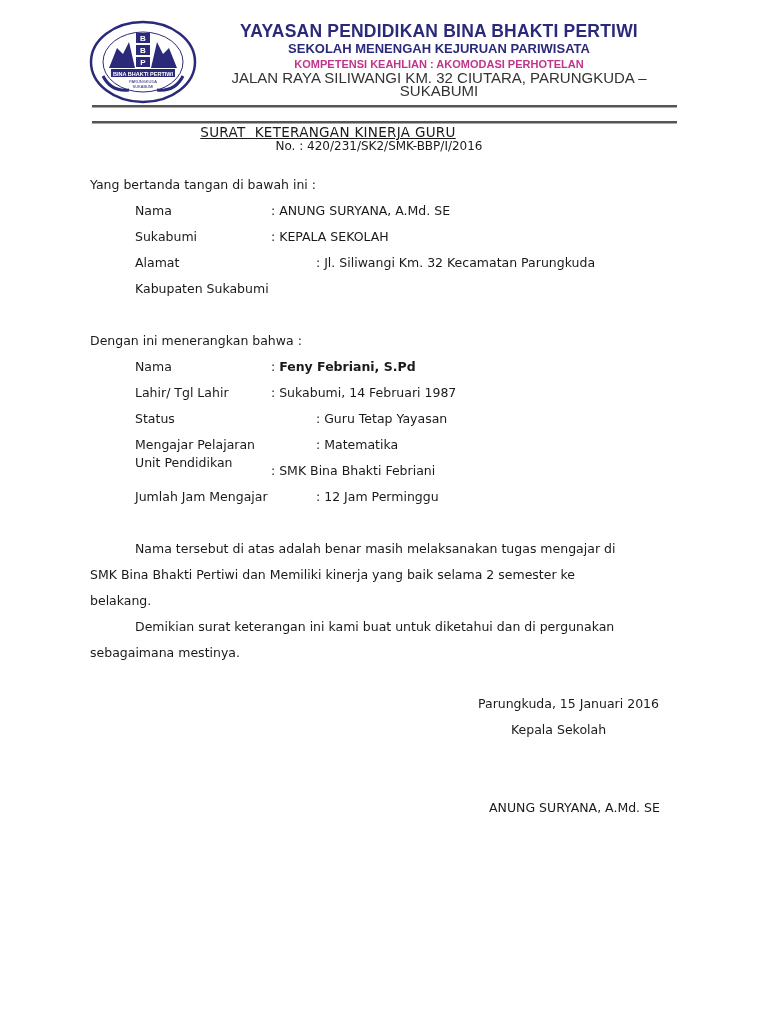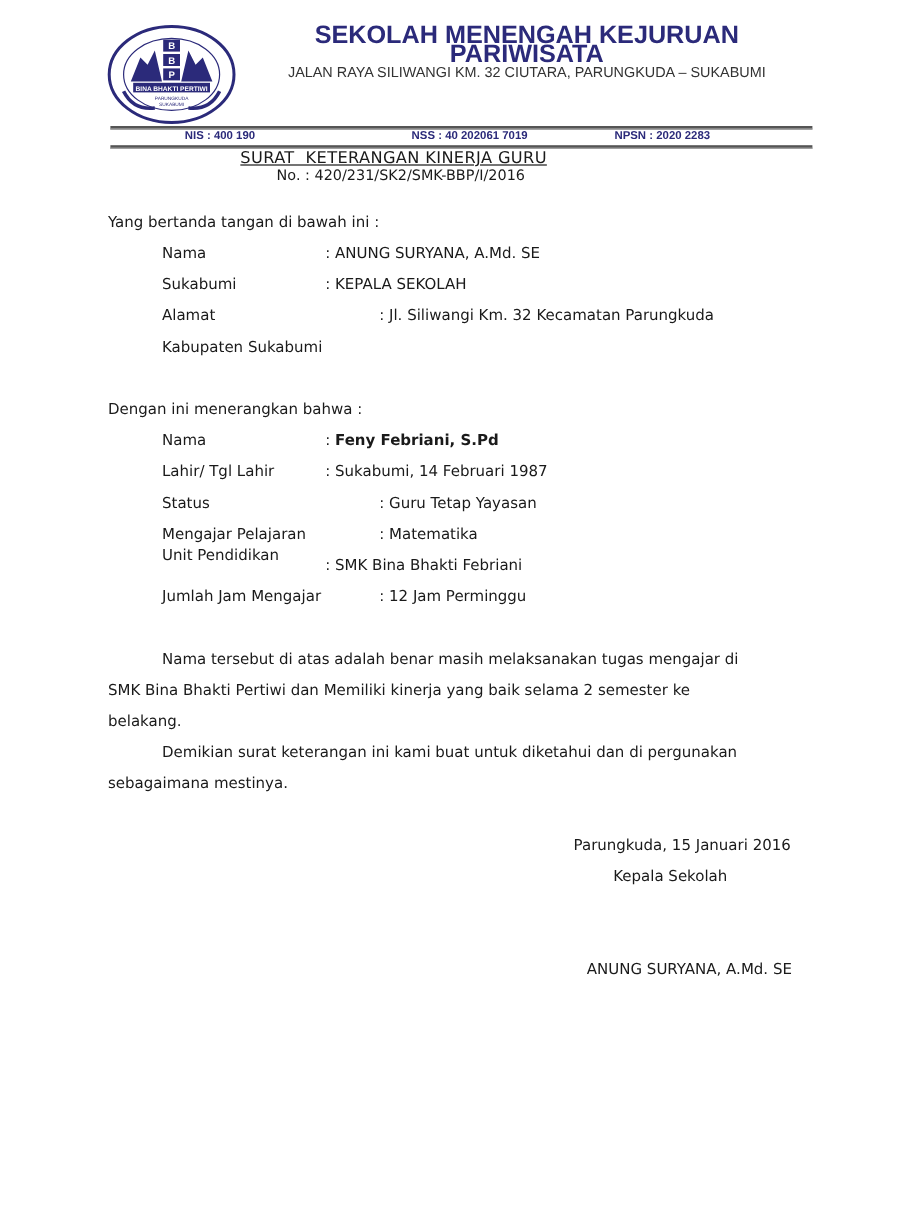--- a/index.html
+++ b/index.html
@@ -5,34 +5,34 @@
   html, body { margin:0; padding:0; background:#ffffff; }
   body { width:768px; height:1024px; position:relative; overflow:hidden;
          font-family:"DejaVu Sans", sans-serif; color:#1a1a1a; }
   .page { position:absolute; left:0; top:0; width:768px; height:1024px; background:#fff; }
 
   
   .logo { position:absolute; left:89px; top:20px; width:108px; height:84px; }
   .kop { position:absolute; left:200px; top:22px; width:478px; text-align:center;
          font-family:"Liberation Sans", sans-serif; font-weight:bold; color:#2b2a7a; }
   .kop .l1 { font-size:17.5px; line-height:19px; letter-spacing:0.2px; }
-  .kop .l2 { font-size:21px; line-height:16px; }
+  .kop .l2 { font-size:13px; line-height:16px; }
   .kop .l3 { font-size:24px; line-height:25px; letter-spacing:0.5px; }
   .kop .l4 { font-size:11px; line-height:14px; color:#c2338a; }
-  .kop .l5 { font-size:12px; line-height:13px; color:#333; font-weight:normal; }
+  .kop .l5 { font-size:15px; line-height:13px; color:#333; font-weight:normal; }
 
   .rule-top { position:absolute; left:92px; top:105px; width:585px; height:2px; background:#555; border-bottom:1px solid #aaa; }
   .ids { position:absolute; left:92px; top:108px; width:585px; height:13px;
          font-family:"Liberation Sans", sans-serif; font-weight:bold; font-size:9.5px; color:#2b2a7a; }
   .ids span { position:absolute; top:0; }
   .rule-bot { position:absolute; left:92px; top:121px; width:585px; height:2px; background:#555; border-bottom:1px solid #aaa; }
 
   .title { position:absolute; left:0; width:656px; top:124px; text-align:center;
            font-size:13.5px; text-decoration:underline; letter-spacing:0.3px; }
-  .number { position:absolute; left:0; width:668px; top:139px; text-align:center; font-size:12px; }
+  .number { position:absolute; left:0; width:668px; top:139px; text-align:center; font-size:12px;padding-left:45px; }
 
   .txt { position:absolute; font-size:12.5px; white-space:nowrap; }
   .bold { font-weight:bold; }
 </style>
 </head>
 <body>
 
 <div class="page">
 
   <div class="logo">
@@ -50,30 +50,27 @@
       <rect x="22" y="49" width="64" height="8" fill="#2b2a7a"></rect>
       <text x="54" y="55.5" font-size="5.5" font-weight="bold" fill="#fff" text-anchor="middle" font-family="Liberation Sans, sans-serif">BINA BHAKTI PERTIWI</text>
       <text x="54" y="63" font-size="4" fill="#2b2a7a" text-anchor="middle" font-family="Liberation Sans, sans-serif">PARUNGKUDA</text>
       <text x="54" y="68" font-size="4" fill="#2b2a7a" text-anchor="middle" font-family="Liberation Sans, sans-serif">SUKABUMI</text>
       <path d="M14,56 Q22,72 40,70" fill="none" stroke="#2b2a7a" stroke-width="3"></path>
       <path d="M94,56 Q86,72 68,70" fill="none" stroke="#2b2a7a" stroke-width="3"></path>
     </svg>
   </div>
 
   <div class="kop">
+    <div class="l1">YAYASAN PENDIDIKAN BINA BHAKTI PERTIWI</div>
     <div class="l2">SEKOLAH MENENGAH KEJURUAN PARIWISATA</div>
+    <div class="l4">KOMPETENSI KEAHLIAN : AKOMODASI PERHOTELAN</div>
     <div class="l5">JALAN RAYA SILIWANGI KM. 32 CIUTARA, PARUNGKUDA – SUKABUMI</div>
   </div>
 
   <div class="rule-top"></div>
-  <div class="ids">
-    <span style="left:62px">NIS : 400 190</span>
-    <span style="left:251px">NSS : 40 202061 7019</span>
-    <span style="left:420px">NPSN : 2020 2283</span>
-  </div>
   <div class="rule-bot"></div>
 
   <div class="title" style="white-space:pre">SURAT  KETERANGAN KINERJA GURU</div>
   <div class="number">No. : 420/231/SK2/SMK-BBP/I/2016</div>
 
   <div class="txt" style="left:90px; top:177px">Yang bertanda tangan di bawah ini :</div>
 
   <div class="txt" style="left:135px; top:203px">Nama</div>
   <div class="txt" style="left:271px; top:203px">: ANUNG SURYANA, A.Md. SE</div>
 

